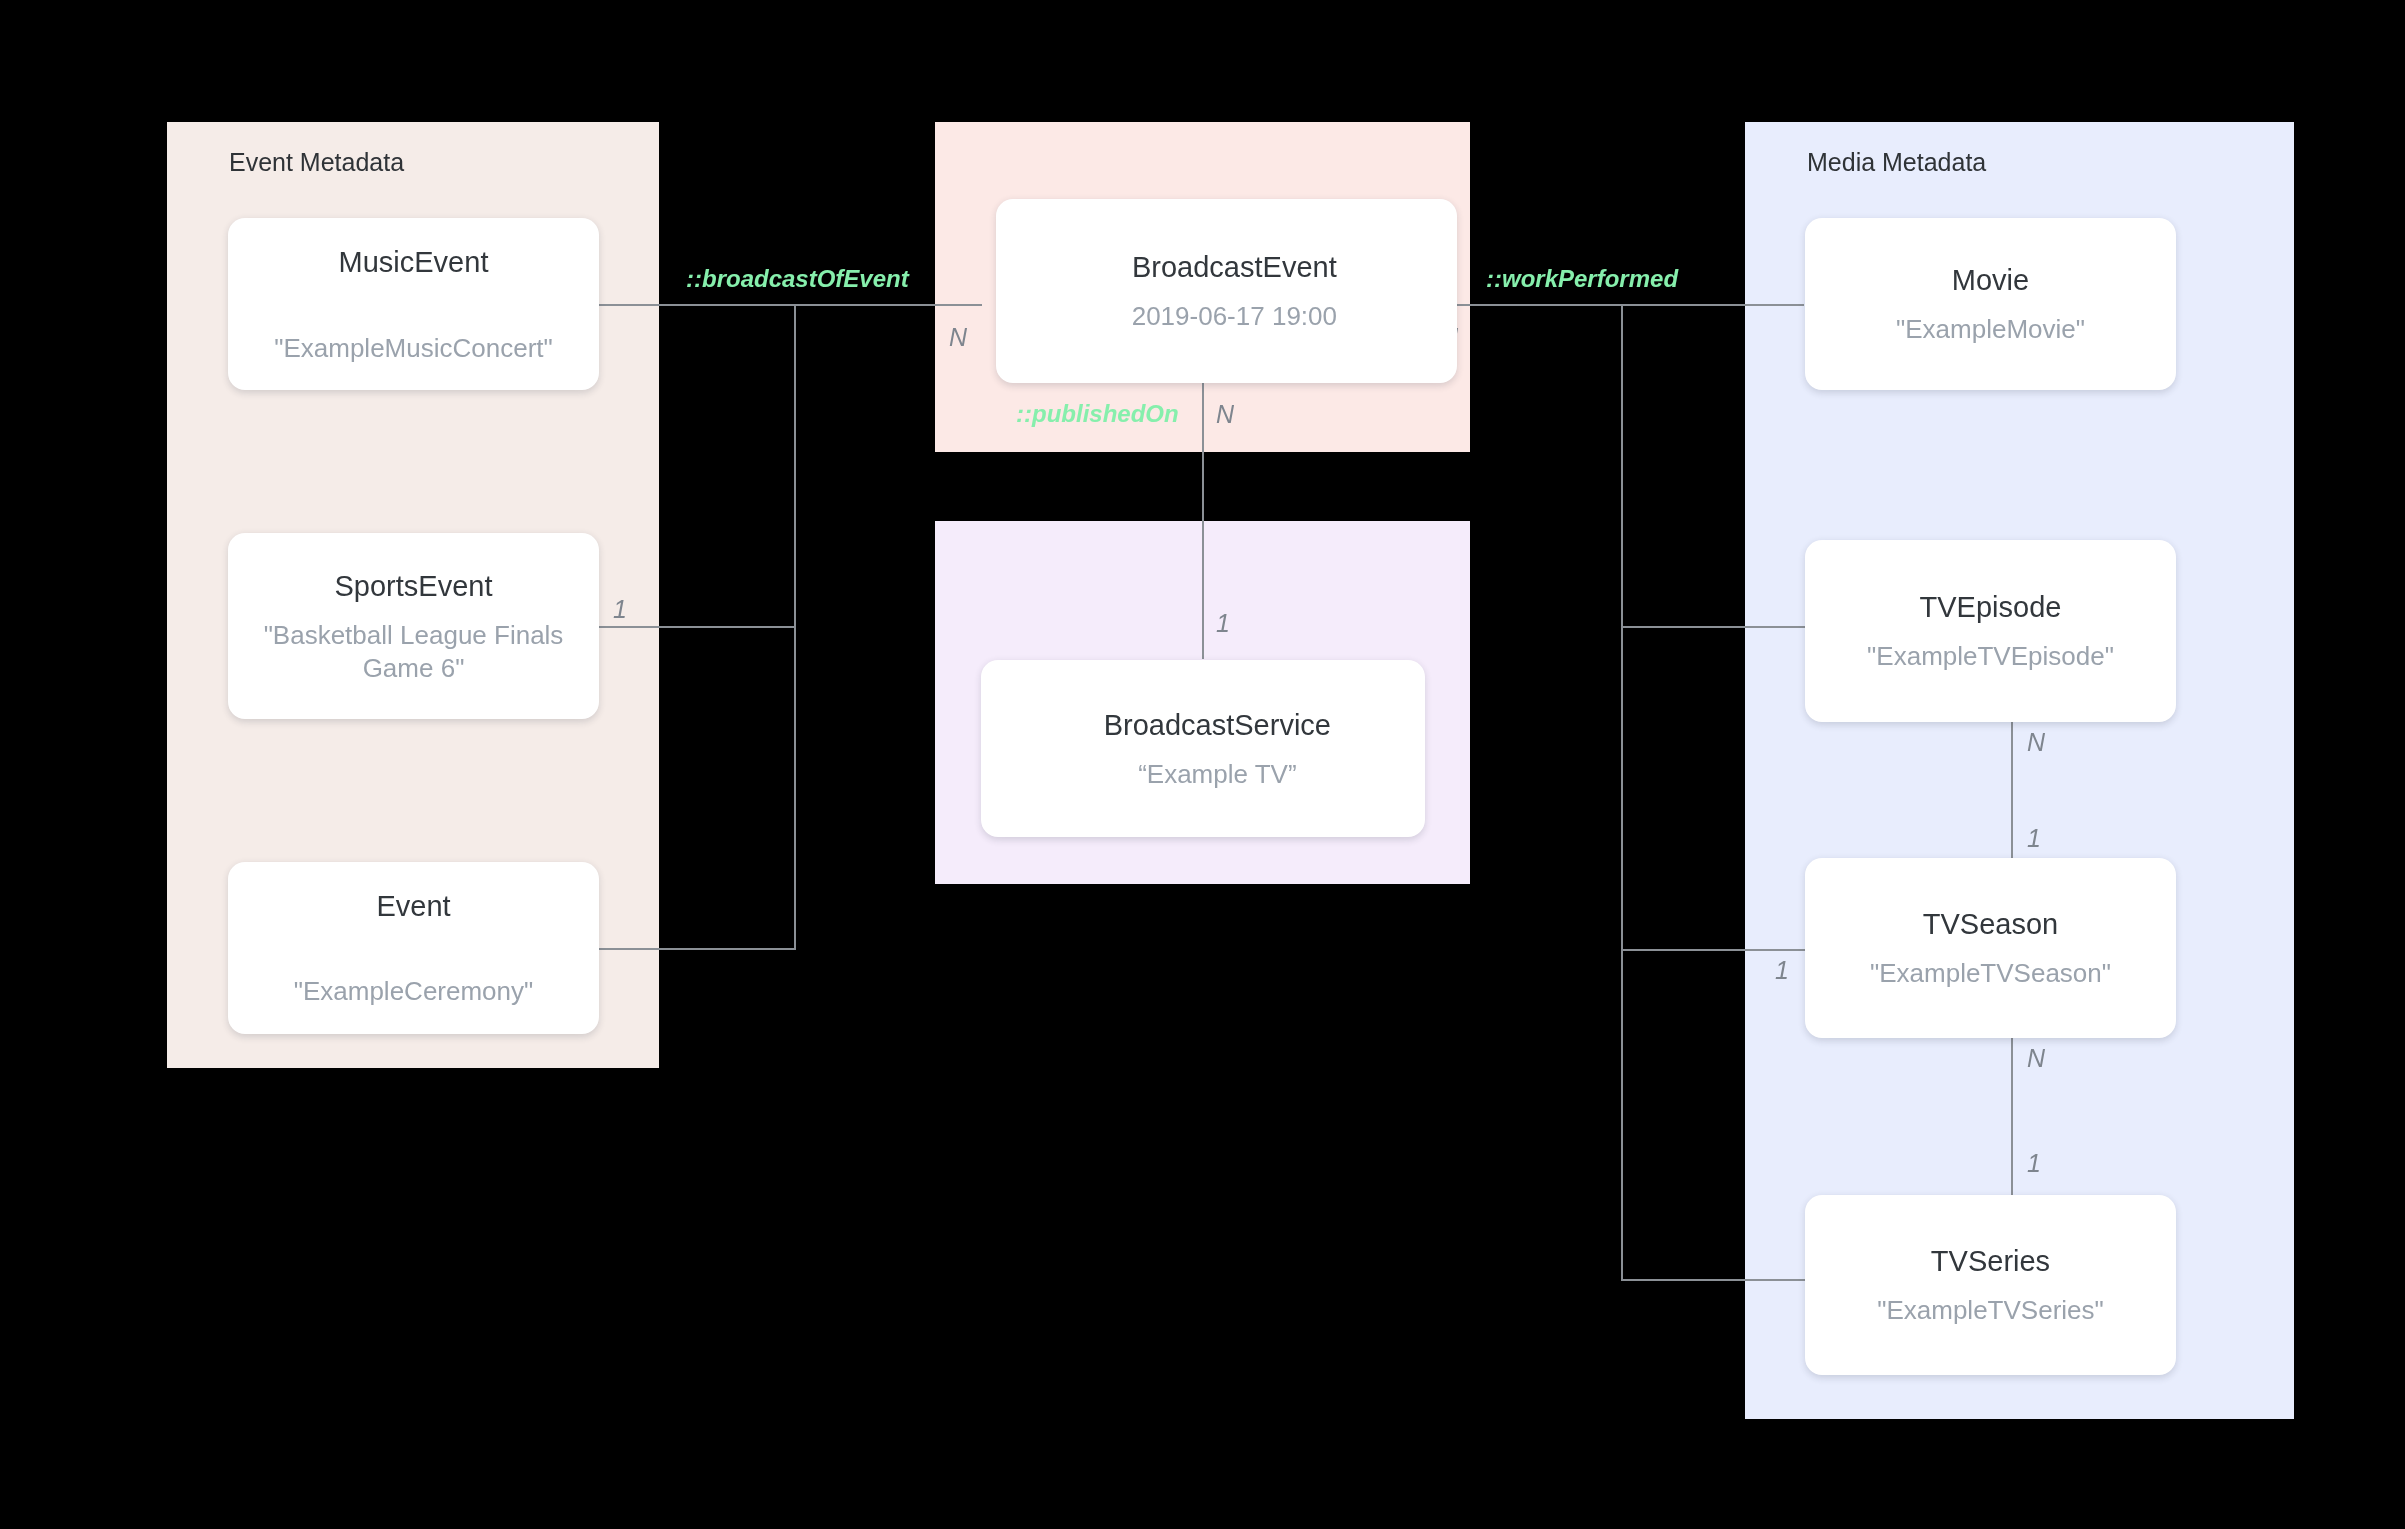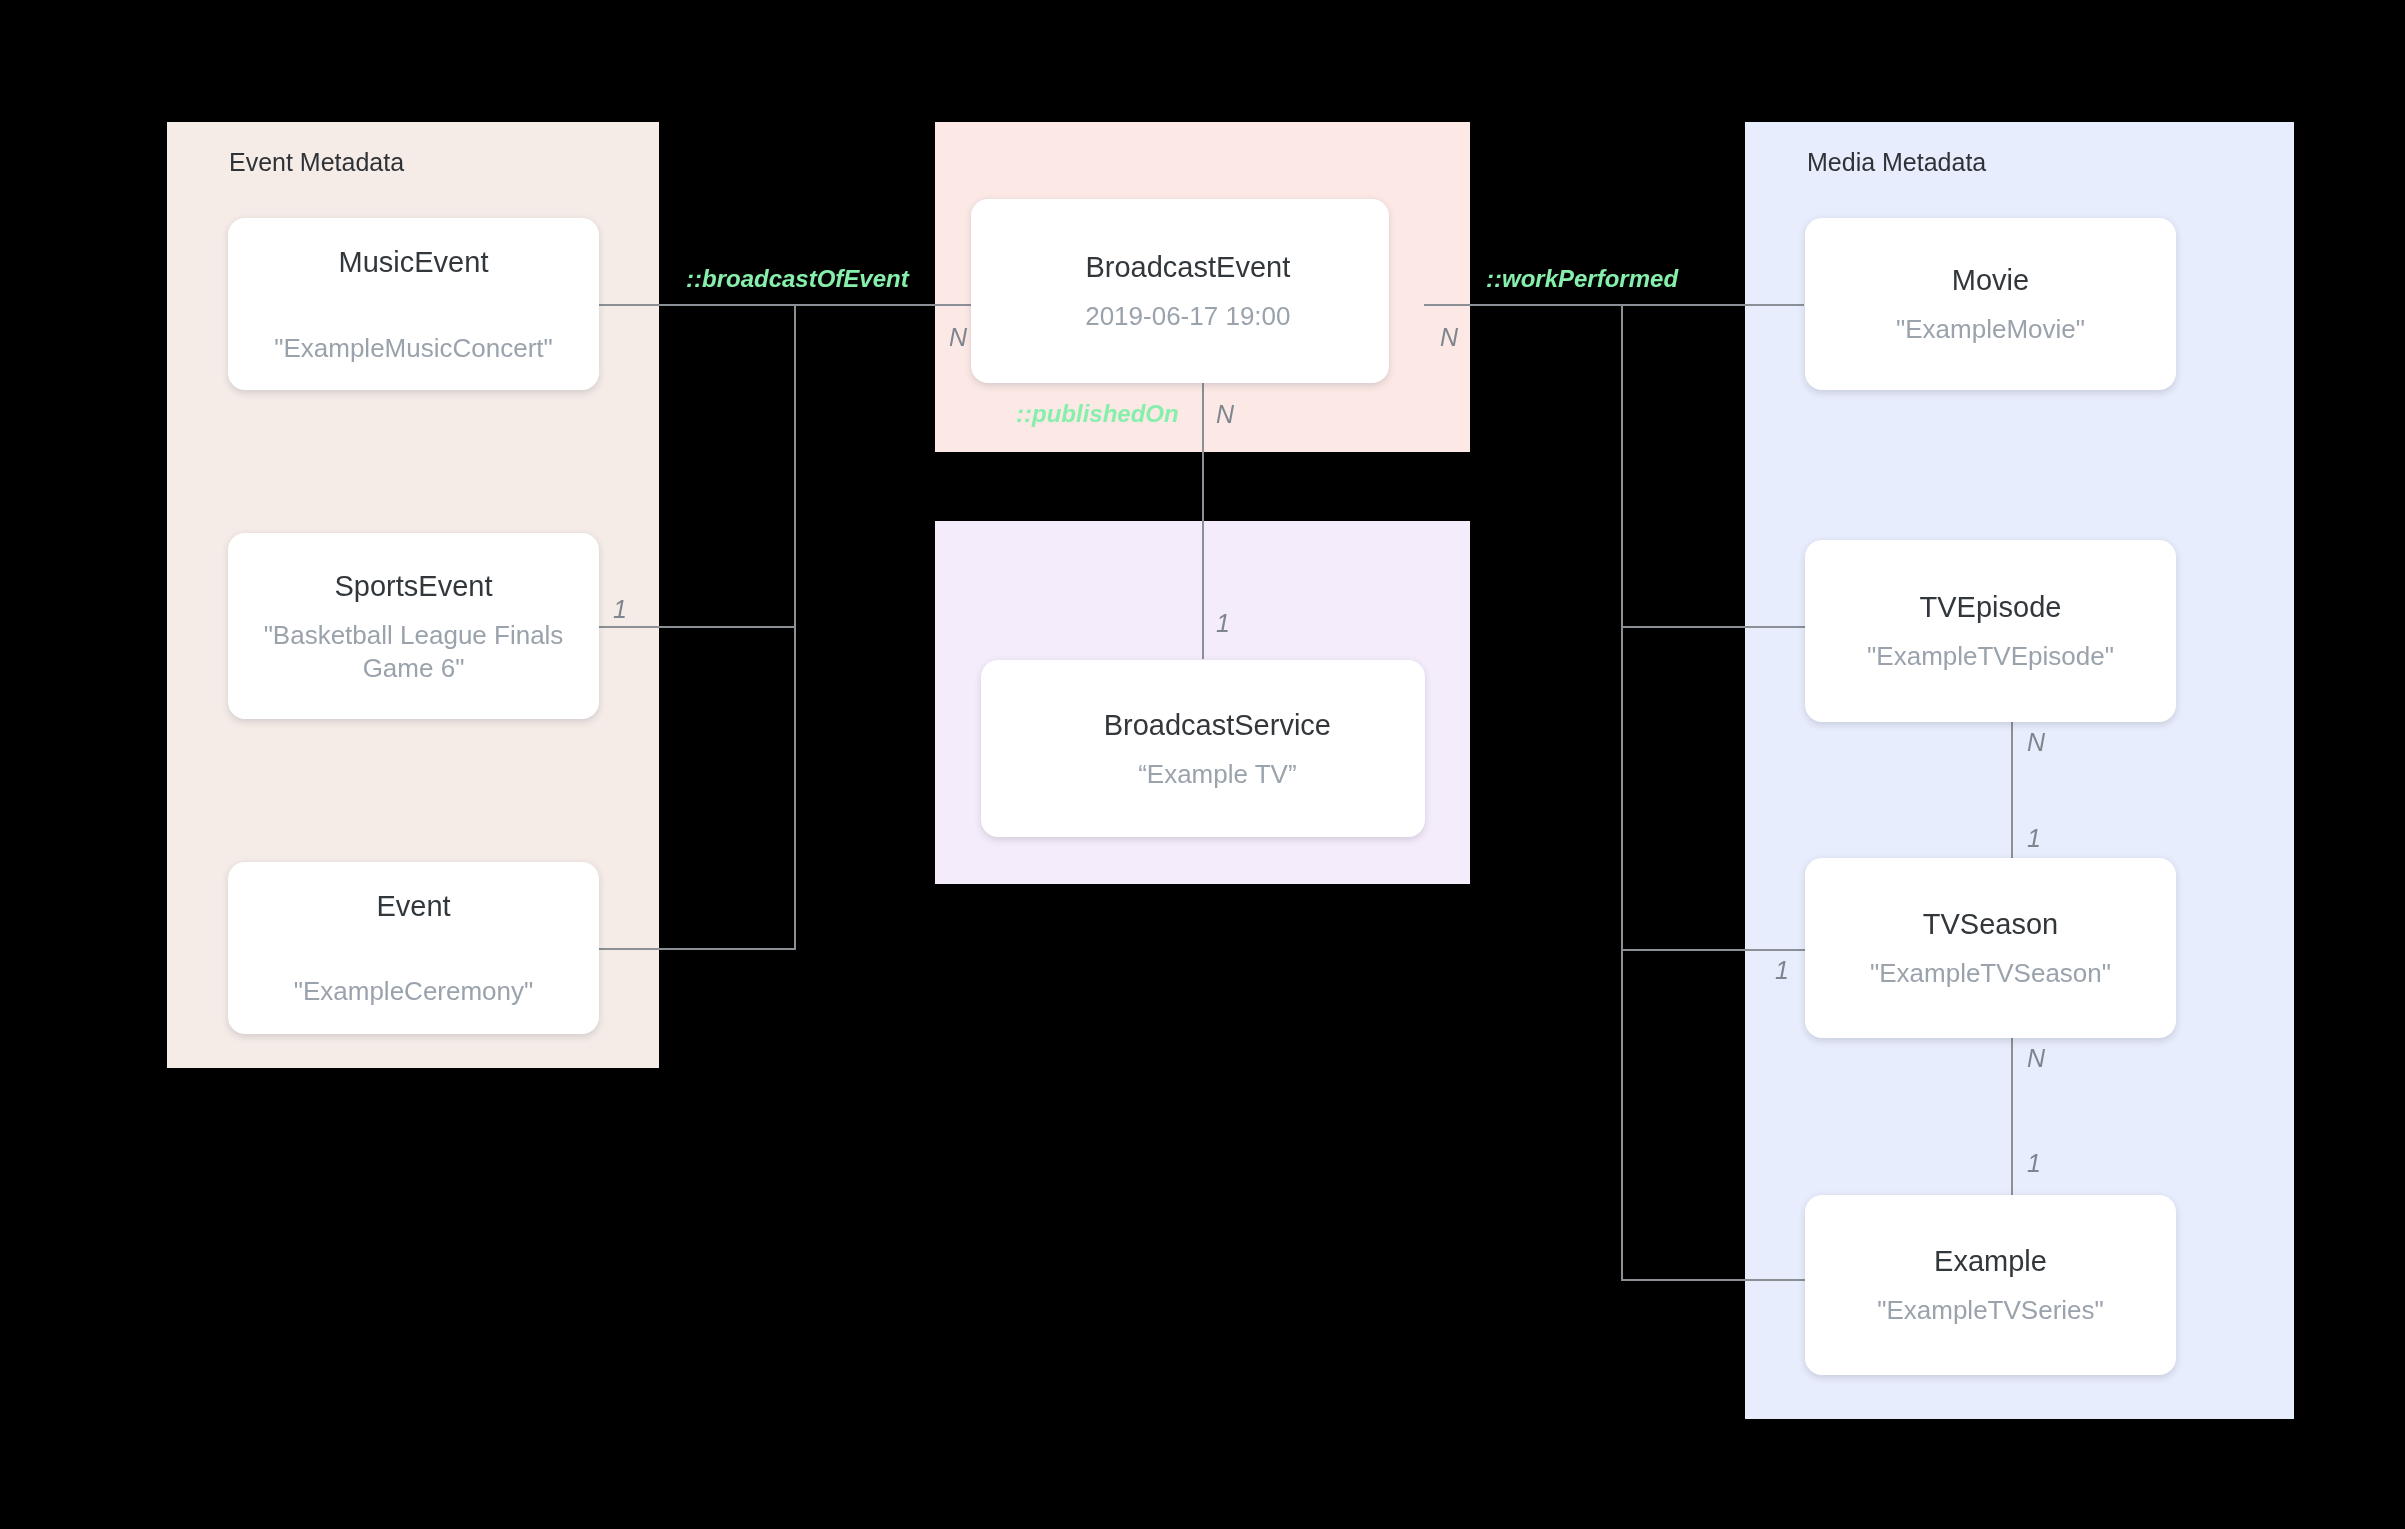--- a/index.html
+++ b/index.html
@@ -83,21 +83,21 @@
   <div class="node" style="left:228px;top:533px;width:371px;height:186px;">
     <div class="title">SportsEvent</div>
     <div class="sub">"Basketball League Finals Game 6"</div>
   </div>
 
   <div class="node" style="left:228px;top:862px;width:371px;height:172px;gap:36px;">
     <div class="title">Event</div>
     <div class="sub">"ExampleCeremony"</div>
   </div>
 
-  <div class="node" style="left:971px;top:199px;width:418px;height:184px;padding-left:31px;">
+  <div class="node" style="left:996px;top:199px;width:461px;height:184px;padding-left:31px;">
     <div class="title">BroadcastEvent</div>
     <div class="sub">2019-06-17 19:00</div>
   </div>
 
   <div class="node" style="left:981px;top:660px;width:444px;height:177px;padding-left:44px;">
     <div class="title">BroadcastService</div>
     <div class="sub">“Example TV”</div>
   </div>
 
   <div class="node" style="left:1805px;top:218px;width:371px;height:172px;">
@@ -109,18 +109,18 @@
     <div class="title">TVEpisode</div>
     <div class="sub">"ExampleTVEpisode"</div>
   </div>
 
   <div class="node" style="left:1805px;top:858px;width:371px;height:180px;">
     <div class="title">TVSeason</div>
     <div class="sub">"ExampleTVSeason"</div>
   </div>
 
   <div class="node" style="left:1805px;top:1195px;width:371px;height:180px;">
-    <div class="title">Example</div>
+    <div class="title">TVSeries</div>
     <div class="sub">"ExampleTVSeries"</div>
   </div>
 
 </div>
 
 
 </body></html>

